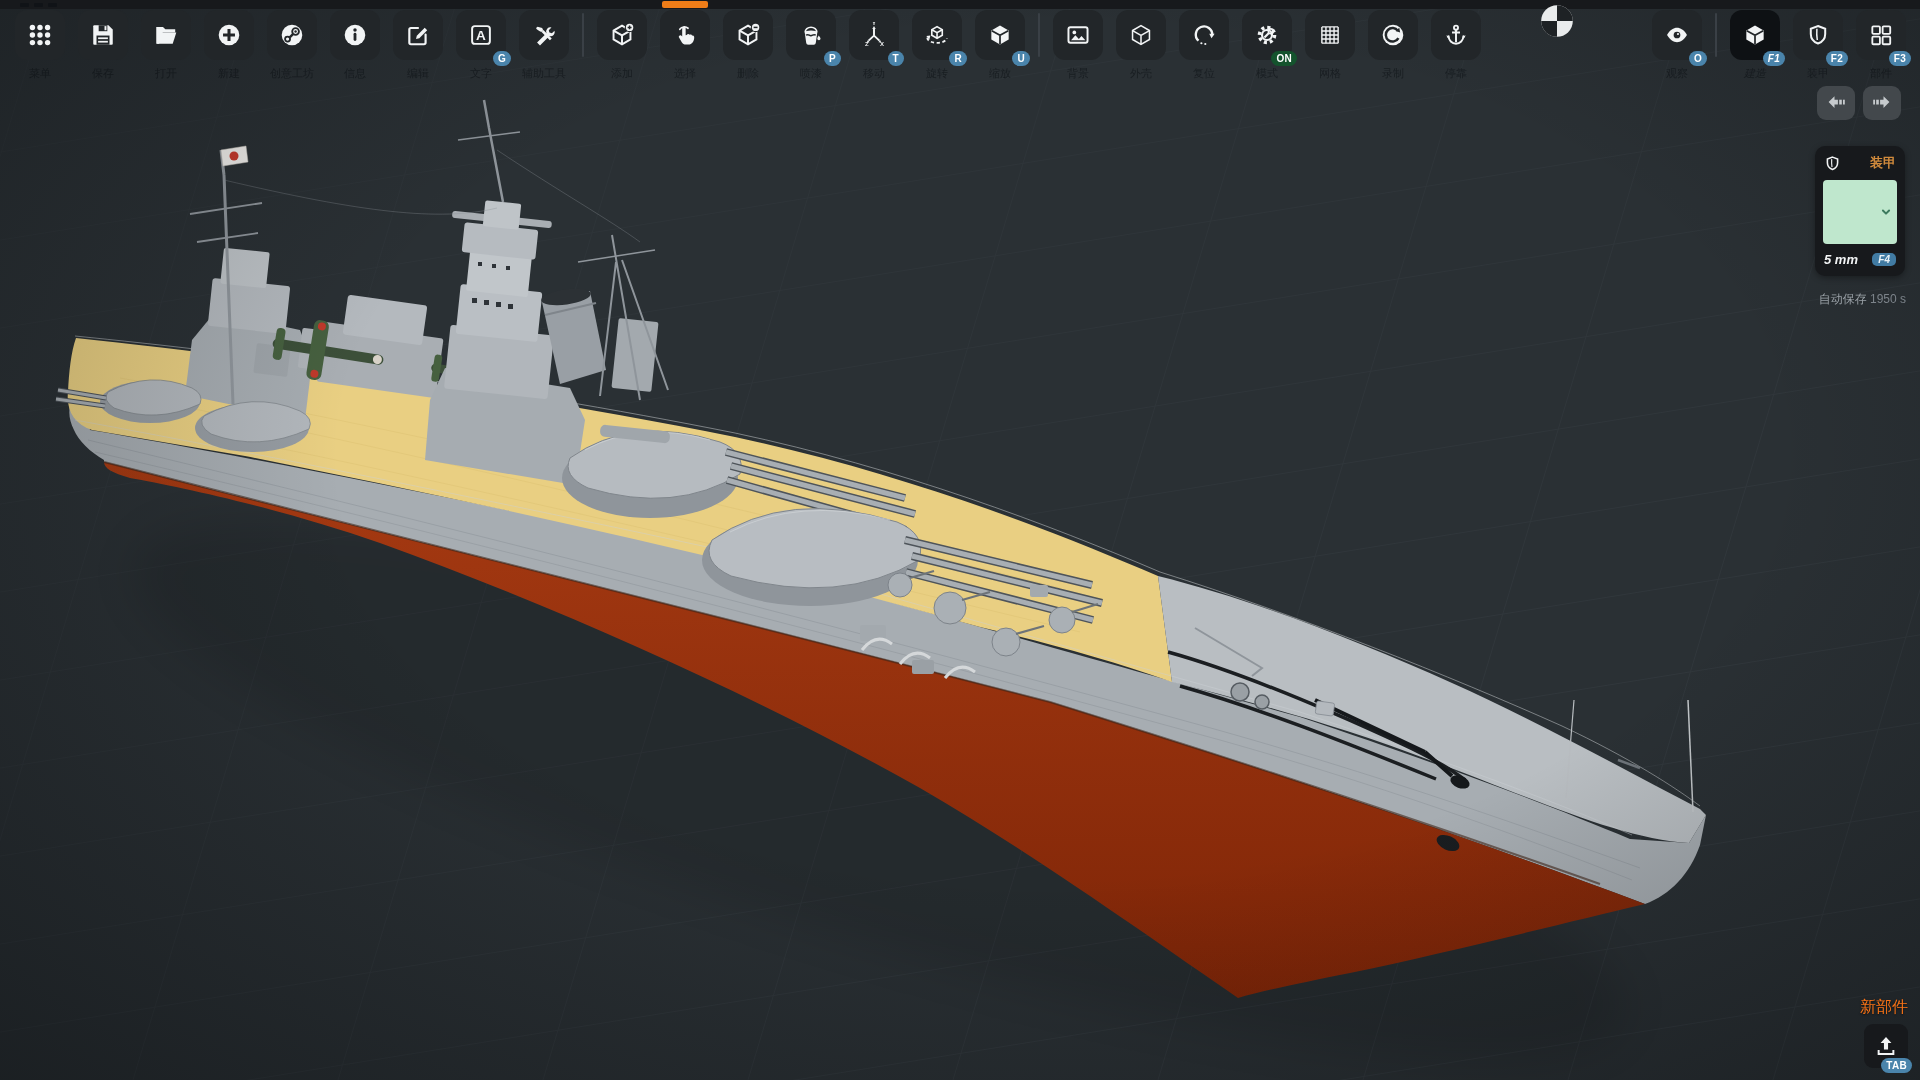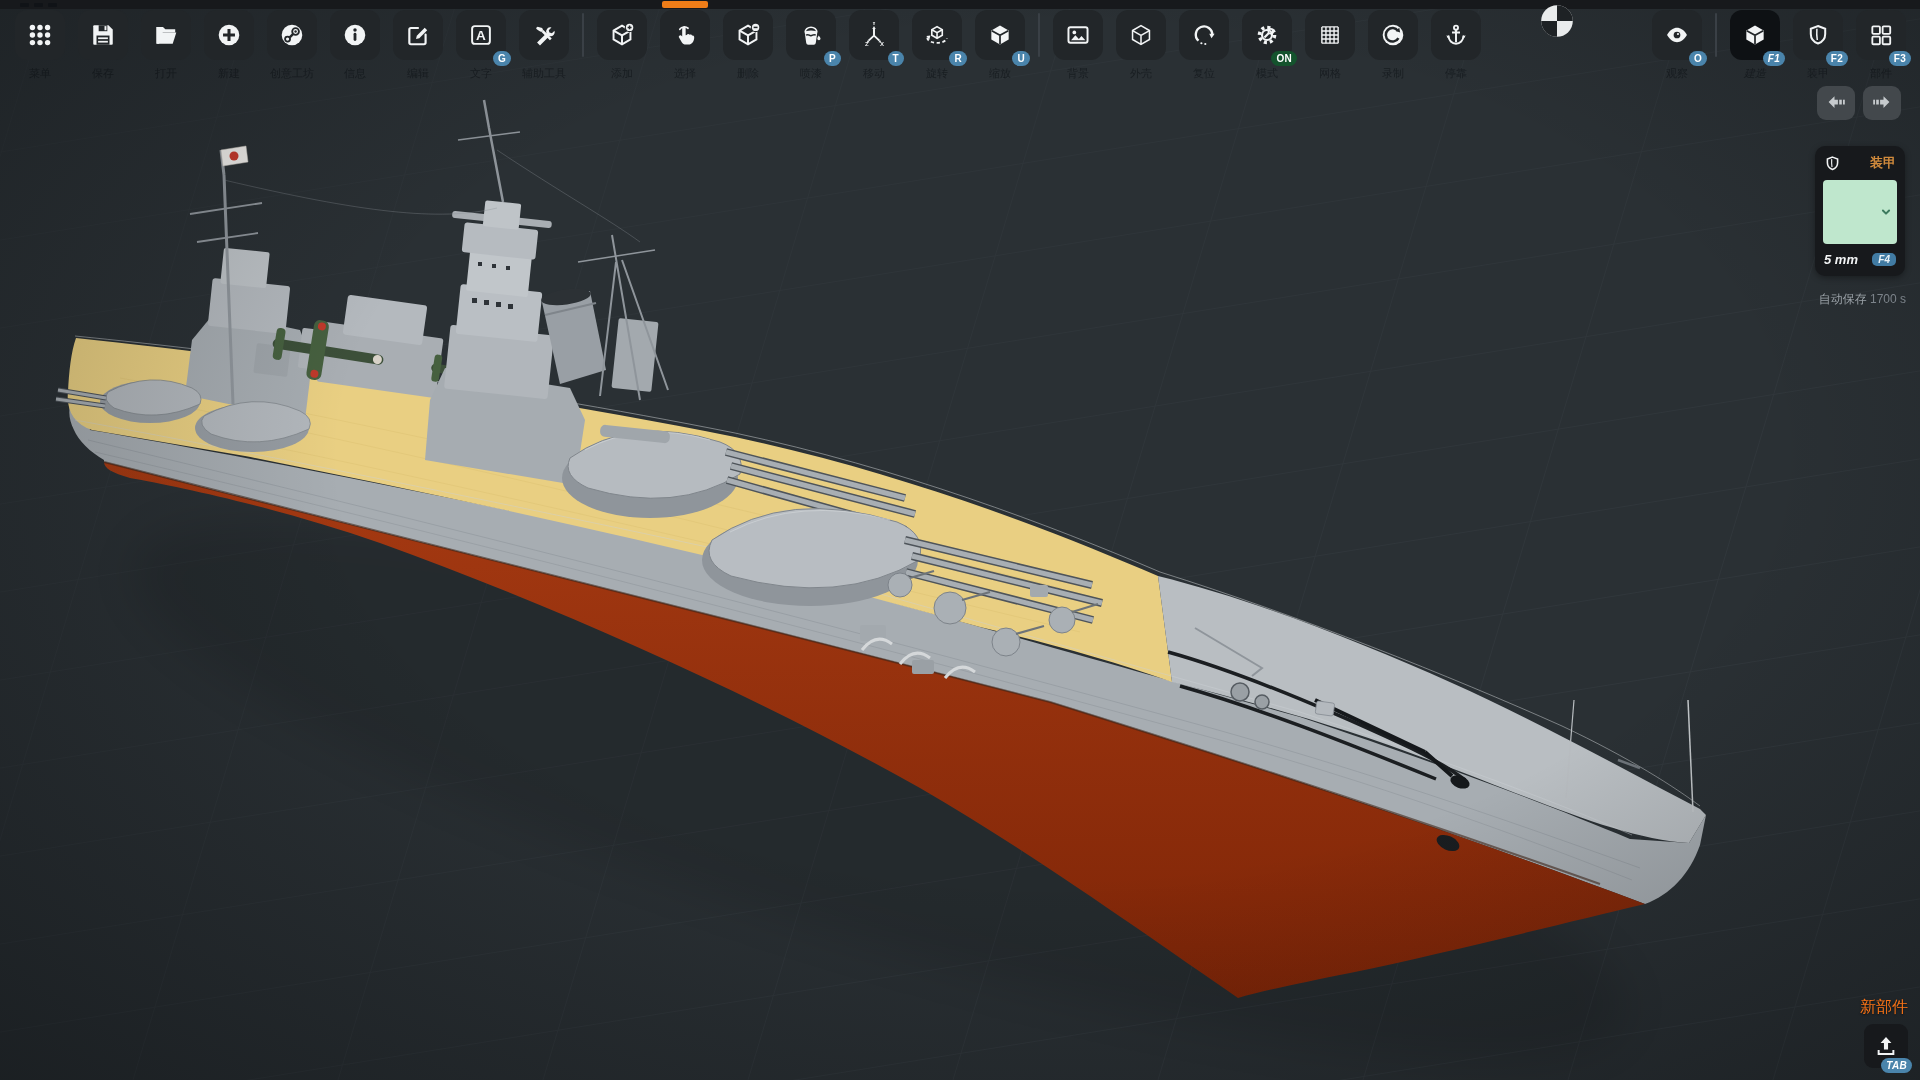--- a/index.html
+++ b/index.html
@@ -41,21 +41,21 @@
   .armor-foot{display:flex;align-items:center;justify-content:space-between;margin-top:8px;padding:0 1px;font-style:italic;}
   .armor-thickness{color:#f2f4f5;font-size:13px;font-weight:bold;}
   .key-badge{background:#417ba3;color:#eaf2f7;font-size:10px;font-weight:bold;border-radius:5px;padding:1px 6px;}
 
   .autosave{position:absolute;top:291px;right:14px;font-size:12px;color:#99a0a6;}
   .autosave .val{color:#7c838a;}
 
   .newpart{position:absolute;right:12px;bottom:12px;display:flex;flex-direction:column;align-items:flex-end;gap:6px;}
   .newpart-label{color:#f97316;font-size:16px;text-shadow:0 1px 2px rgba(0,0,0,.6);}
   .newpart-btn{position:relative;width:44px;height:44px;border-radius:9px;background:#17191c;border:none;
-    display:flex;align-items:center;justify-content:center;cursor:pointer;font-style:italic;}
+    display:flex;align-items:center;justify-content:center;cursor:pointer;}
   .newpart-btn .badge{right:-4px;bottom:-5px;}
 
   .com{position:absolute;left:1540px;top:4px;width:34px;height:34px;}
 </style>
 </head>
 <body>
 
 <div class="stage">
 
   <svg class="scene" viewBox="0 0 1920 1080">
@@ -635,21 +635,21 @@
         </span>
     </button>
     <div class="armor-foot">
       <span class="armor-thickness">5 mm</span>
       <span class="key-badge">F4</span>
     </div>
   </div>
 
   <div class="autosave">
     <span>自动保存</span>
-    <span class="val">1700 s</span>
+    <span class="val">1950 s</span>
   </div>
 
   <div class="newpart">
     <div class="newpart-label">新部件</div>
     <button class="newpart-btn">
       <span style="display:flex">
           <svg width="26" height="26" viewBox="0 0 24 24">
             <path d="M12 3.6l5 5.6h-3.1v6h-3.8v-6H7z" fill="#f2f4f5"></path>
             <path d="M5.2 15.6v3.8h13.6v-3.8" fill="none" stroke="#f2f4f5" stroke-width="1.8"></path>
           </svg>

